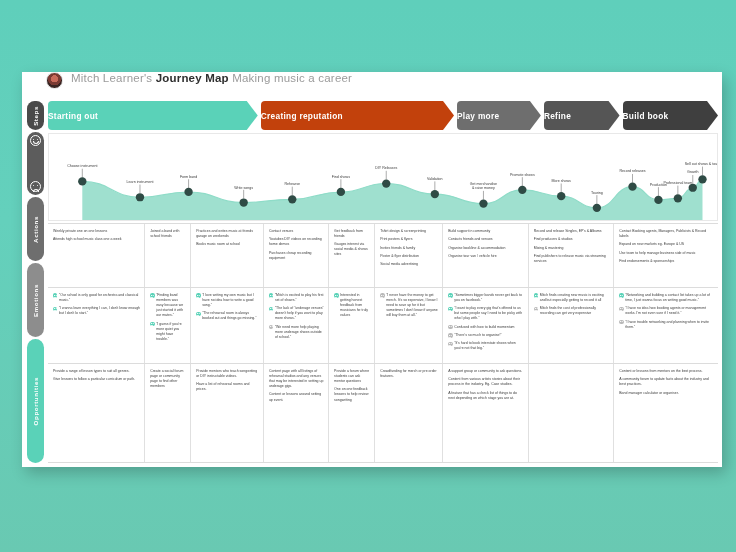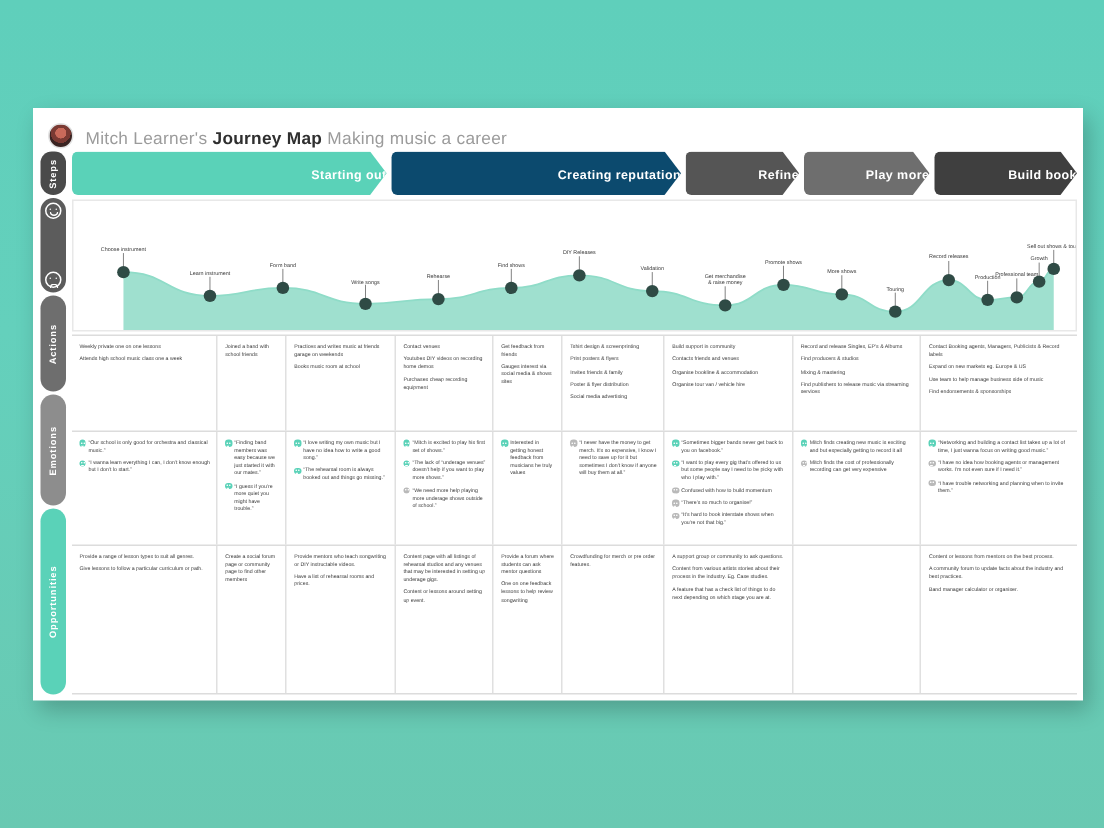--- a/index.html
+++ b/index.html
@@ -17,22 +17,22 @@
     position: absolute;
     left: 22px; top: 72px;
     width: 700px; height: 395px;
     background: #ffffff;
     box-shadow: 4px 6px 14px rgba(0,0,0,0.22);
   }
 
   
   .titlebar {
     height: 27px;
-    display: flex; align-items: flex-end;
-    padding-left: 10px;
+    display: flex; align-items: flex-start;
+    padding-left: 24px;
     gap: 8px;
   }
   .avatar {
     width: 17px; height: 17px; border-radius: 50%;
     background: radial-gradient(circle at 50% 38%, #c96a5a 0 30%, #7a3a33 31% 55%, #3a2422 56% 100%);
     flex: none;
     border: 1px solid #e2e2e2;
   }
   .title {
     font-size: 11.5px; letter-spacing: .2px; color: #9b9b9b;
@@ -83,21 +83,21 @@
   .face.happy { top: 34px; }
   .face.sad   { top: 80px; }
 
   
   .steps-row {
     position: absolute; left: 26px; right: 4px; top: 29px; height: 29px;
     display: flex; gap: 3px;
   }
   .chev {
     position: relative;
-    display: flex; align-items: center; justify-content: flex-end;
+    display: flex; align-items: center; justify-content: flex-start;
     color: #fff; font-size: 8.3px; font-weight: bold; letter-spacing: .3px;
     clip-path: polygon(0 0, calc(100% - 11px) 0, 100% 50%, calc(100% - 11px) 100%, 0 100%);
     border-radius: 4px 0 0 4px;
     white-space: nowrap;
   }
 
   
   .chart {
     position: absolute; left: 26px; right: 4px; top: 61px; height: 88px;
     background: #fff; border: 1px solid #e8e8e8; overflow: hidden;
@@ -175,28 +175,28 @@
     </div>
     <div class="rail-seg seg-opps">
       <span class="rail-label">Opportunities</span>
     </div>
   </div>
 
   <div class="steps-row" id="steps-row">
       <div class="chev" style="flex: 2.55 1 0%; background: rgb(90, 210, 184);">
         <span>Starting out</span>
       </div>
-      <div class="chev" style="flex: 2.35 1 0%; background: #0c4a6e;">
+      <div class="chev" style="flex: 2.35 1 0%; background: #c2410c;">
         <span>Creating reputation</span>
+      </div>
+      <div class="chev" style="flex: 1.02 1 0%; background: rgb(110, 110, 110);">
+        <span>Play more</span>
       </div>
       <div class="chev" style="flex: 0.92 1 0%; background: rgb(85, 85, 85);">
         <span>Refine</span>
-      </div>
-      <div class="chev" style="flex: 1.02 1 0%; background: rgb(110, 110, 110);">
-        <span>Play more</span>
       </div>
       <div class="chev" style="flex: 1.16 1 0%; background: rgb(63, 63, 63);">
         <span>Build book</span>
       </div>
     </div>
 
   <div class="chart" id="chart">
       <svg viewBox="0 0 670 88" preserveAspectRatio="none">
         <path d="M 33.400000000000006 48.52 C 62.325 48.52, 62.325 64.72, 91.25 64.72 C 115.625 64.72, 115.625 59.32, 140 59.32 C 167.625 59.32, 167.625 70.12, 195.24999999999997 70.12 C 219.625 70.12, 219.625 66.88, 244 66.88 C 268.375 66.88, 268.375 59.32, 292.75 59.32 C 315.5 59.32, 315.5 50.68000000000001, 338.25 50.68000000000001 C 362.625 50.68000000000001, 362.625 61.480000000000004, 387 61.480000000000004 C 411.375 61.480000000000004, 411.375 71.2, 435.75 71.2 C 455.25 71.2, 455.25 57.16, 474.75 57.16 C 494.25 57.16, 494.25 63.64, 513.75 63.64 C 531.625 63.64, 531.625 75.52, 549.5 75.52 C 567.375 75.52, 567.375 53.92, 585.25 53.92 C 598.25 53.92, 598.25 67.42, 611.25 67.42 C 621 67.42, 621 65.8, 630.75 65.8 C 638.2249999999999 65.8, 638.2249999999999 55, 645.6999999999999 55 C 650.575 55, 650.575 46.36, 655.45 46.36 L 655.45 88 L 33.400000000000006 88 Z" fill="#9fe0cf"></path>
         <path d="M 33.400000000000006 48.52 C 62.325 48.52, 62.325 64.72, 91.25 64.72 C 115.625 64.72, 115.625 59.32, 140 59.32 C 167.625 59.32, 167.625 70.12, 195.24999999999997 70.12 C 219.625 70.12, 219.625 66.88, 244 66.88 C 268.375 66.88, 268.375 59.32, 292.75 59.32 C 315.5 59.32, 315.5 50.68000000000001, 338.25 50.68000000000001 C 362.625 50.68000000000001, 362.625 61.480000000000004, 387 61.480000000000004 C 411.375 61.480000000000004, 411.375 71.2, 435.75 71.2 C 455.25 71.2, 455.25 57.16, 474.75 57.16 C 494.25 57.16, 494.25 63.64, 513.75 63.64 C 531.625 63.64, 531.625 75.52, 549.5 75.52 C 567.375 75.52, 567.375 53.92, 585.25 53.92 C 598.25 53.92, 598.25 67.42, 611.25 67.42 C 621 67.42, 621 65.8, 630.75 65.8 C 638.2249999999999 65.8, 638.2249999999999 55, 645.6999999999999 55 C 650.575 55, 650.575 46.36, 655.45 46.36" fill="none" stroke="#8fdcc8" stroke-width="1.2"></path>

